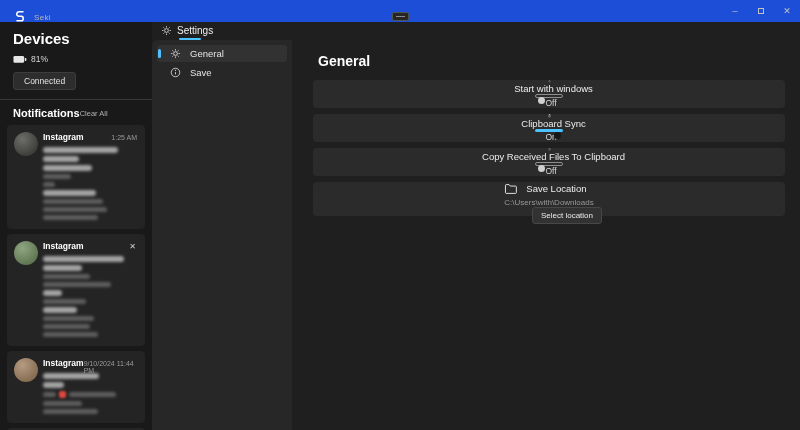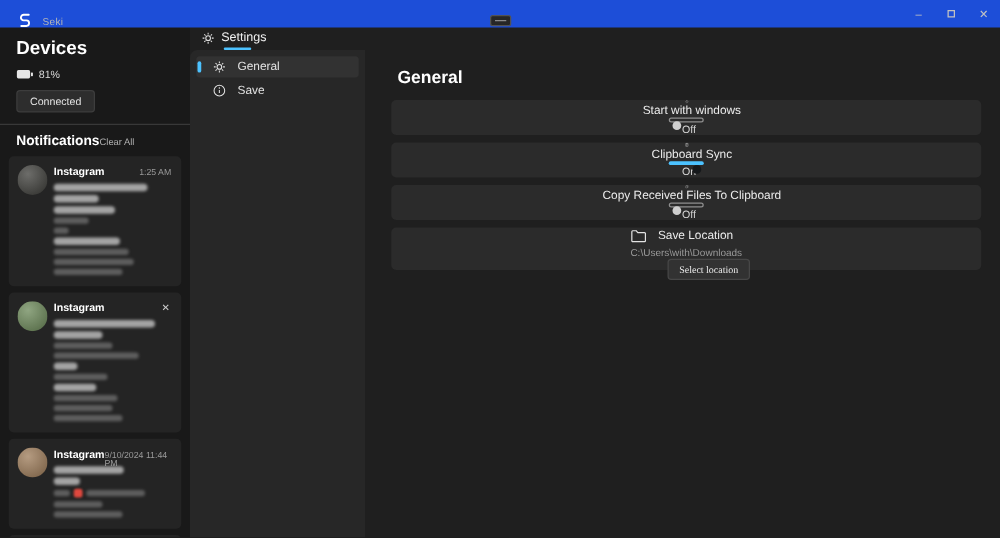--- a/index.html
+++ b/index.html
@@ -96,21 +96,21 @@
 
   .toggle { width:28px; height:13px; border-radius:7px; position:relative; cursor:pointer; }
   .toggle.off { border:1px solid #8f8f8f; background:transparent; }
   .toggle.off .knob { position:absolute; left:2px; top:2px; width:7px; height:7px;
     border-radius:50%; background:#cfcfcf; }
   .toggle.on .knob { position:absolute; right:2.5px; top:3px; width:7px; height:7px;
     border-radius:50%; background:#15181b; }
 
   .select-btn { background:#323232; border:1px solid #474747; border-radius:3px;
     color:#eaeaea; font-size:8px; padding:3px 8px; cursor:pointer;
-    font-family:Liberation Serif, serif;margin-left:36px; }
+    font-family:Liberation Sans, sans-serif;margin-left:36px; }
 
   svg.ic { display:block; }
 </style>
 </head>
 <body>
 
 <div class="app">
 
   <div class="titlebar">
     <div class="logo">

